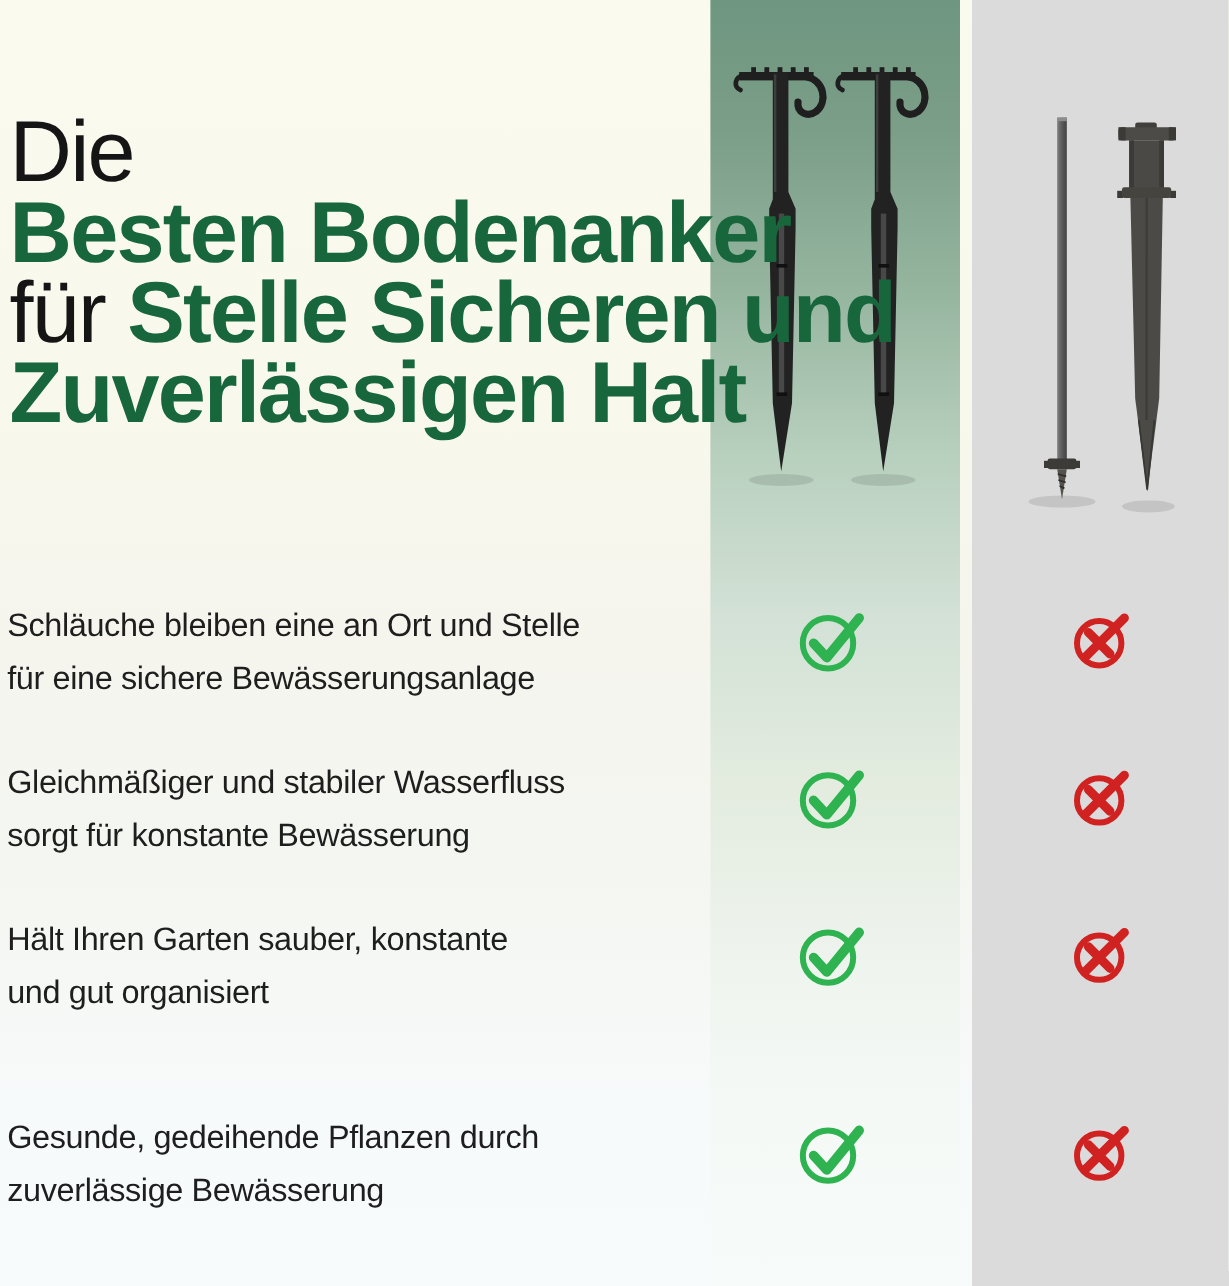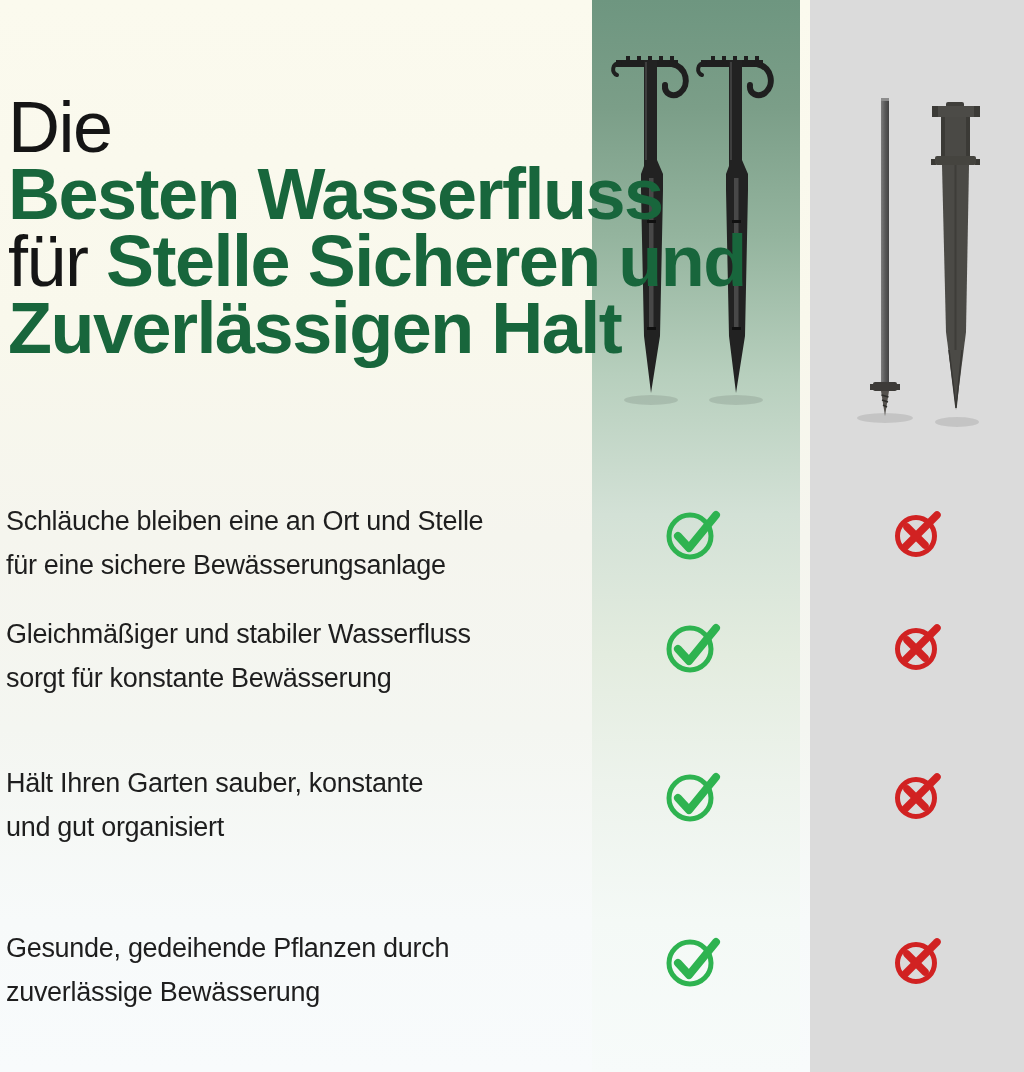--- a/index.html
+++ b/index.html
@@ -107,42 +107,42 @@
     <rect x="121" y="109" width="5" height="6" fill="#3b3a36"></rect>
     <rect x="165" y="109" width="5" height="6" fill="#3b3a36"></rect>
     <rect x="125" y="106" width="41" height="9" rx="2" fill="#45443f"></rect>
     <path d="M132 115 L159 115 L156 282 L146 360 L136 282 Z" fill="#4b4a46"></path>
     <path d="M145.5 115 L145.5 300" stroke="#3b3a37" stroke-width="2" opacity="0.8"></path>
     <path d="M139 300 L146 358 M152 300 L146 358" stroke="#383734" stroke-width="1.5" fill="none"></path>
   </svg>
 
   <div class="title">
     <div class="tline t-dark">Die</div>
-    <div class="tline t-green">Besten Wasserfluss</div>
+    <div class="tline t-green">Besten Bodenanker</div>
     <div class="tline"><span class="t-dark">für</span><span class="t-dark"> </span><span class="t-green">Stelle Sicheren und</span></div>
     <div class="tline t-green">Zuverlässigen Halt</div>
   </div>
 
   <div class="feature-row" style="top:499px;">
     <div class="feature-text">
       <div>Schläuche bleiben eine an Ort und Stelle</div>
       <div>für eine sichere Bewässerungsanlage</div>
     </div>
     <svg class="icon-yes" width="56" height="60" viewBox="0 0 56 60">
       <circle cx="24" cy="34" r="21" fill="none" stroke="#2eb350" stroke-width="5"></circle>
       <path d="M12 34 L23 46 L50 13" fill="none" stroke="#2eb350" stroke-width="8" stroke-linecap="round" stroke-linejoin="round"></path>
     </svg>
     <svg class="icon-no" width="50" height="56" viewBox="0 0 50 56">
       <circle cx="24" cy="32" r="18.5" fill="none" stroke="#d12222" stroke-width="5"></circle>
       <path d="M15 23 L33 41" fill="none" stroke="#d12222" stroke-width="7.5" stroke-linecap="round"></path>
       <path d="M13 43 L45 11" fill="none" stroke="#d12222" stroke-width="7.5" stroke-linecap="round"></path>
     </svg>
   </div>
 
-  <div class="feature-row" style="top:612px;">
+  <div class="feature-row" style="top:630px;">
     <div class="feature-text">
       <div>Gleichmäßiger und stabiler Wasserfluss</div>
       <div>sorgt für konstante Bewässerung</div>
     </div>
     <svg class="icon-yes" width="56" height="60" viewBox="0 0 56 60">
       <circle cx="24" cy="34" r="21" fill="none" stroke="#2eb350" stroke-width="5"></circle>
       <path d="M12 34 L23 46 L50 13" fill="none" stroke="#2eb350" stroke-width="8" stroke-linecap="round" stroke-linejoin="round"></path>
     </svg>
     <svg class="icon-no" width="50" height="56" viewBox="0 0 50 56">
       <circle cx="24" cy="32" r="18.5" fill="none" stroke="#d12222" stroke-width="5"></circle>

